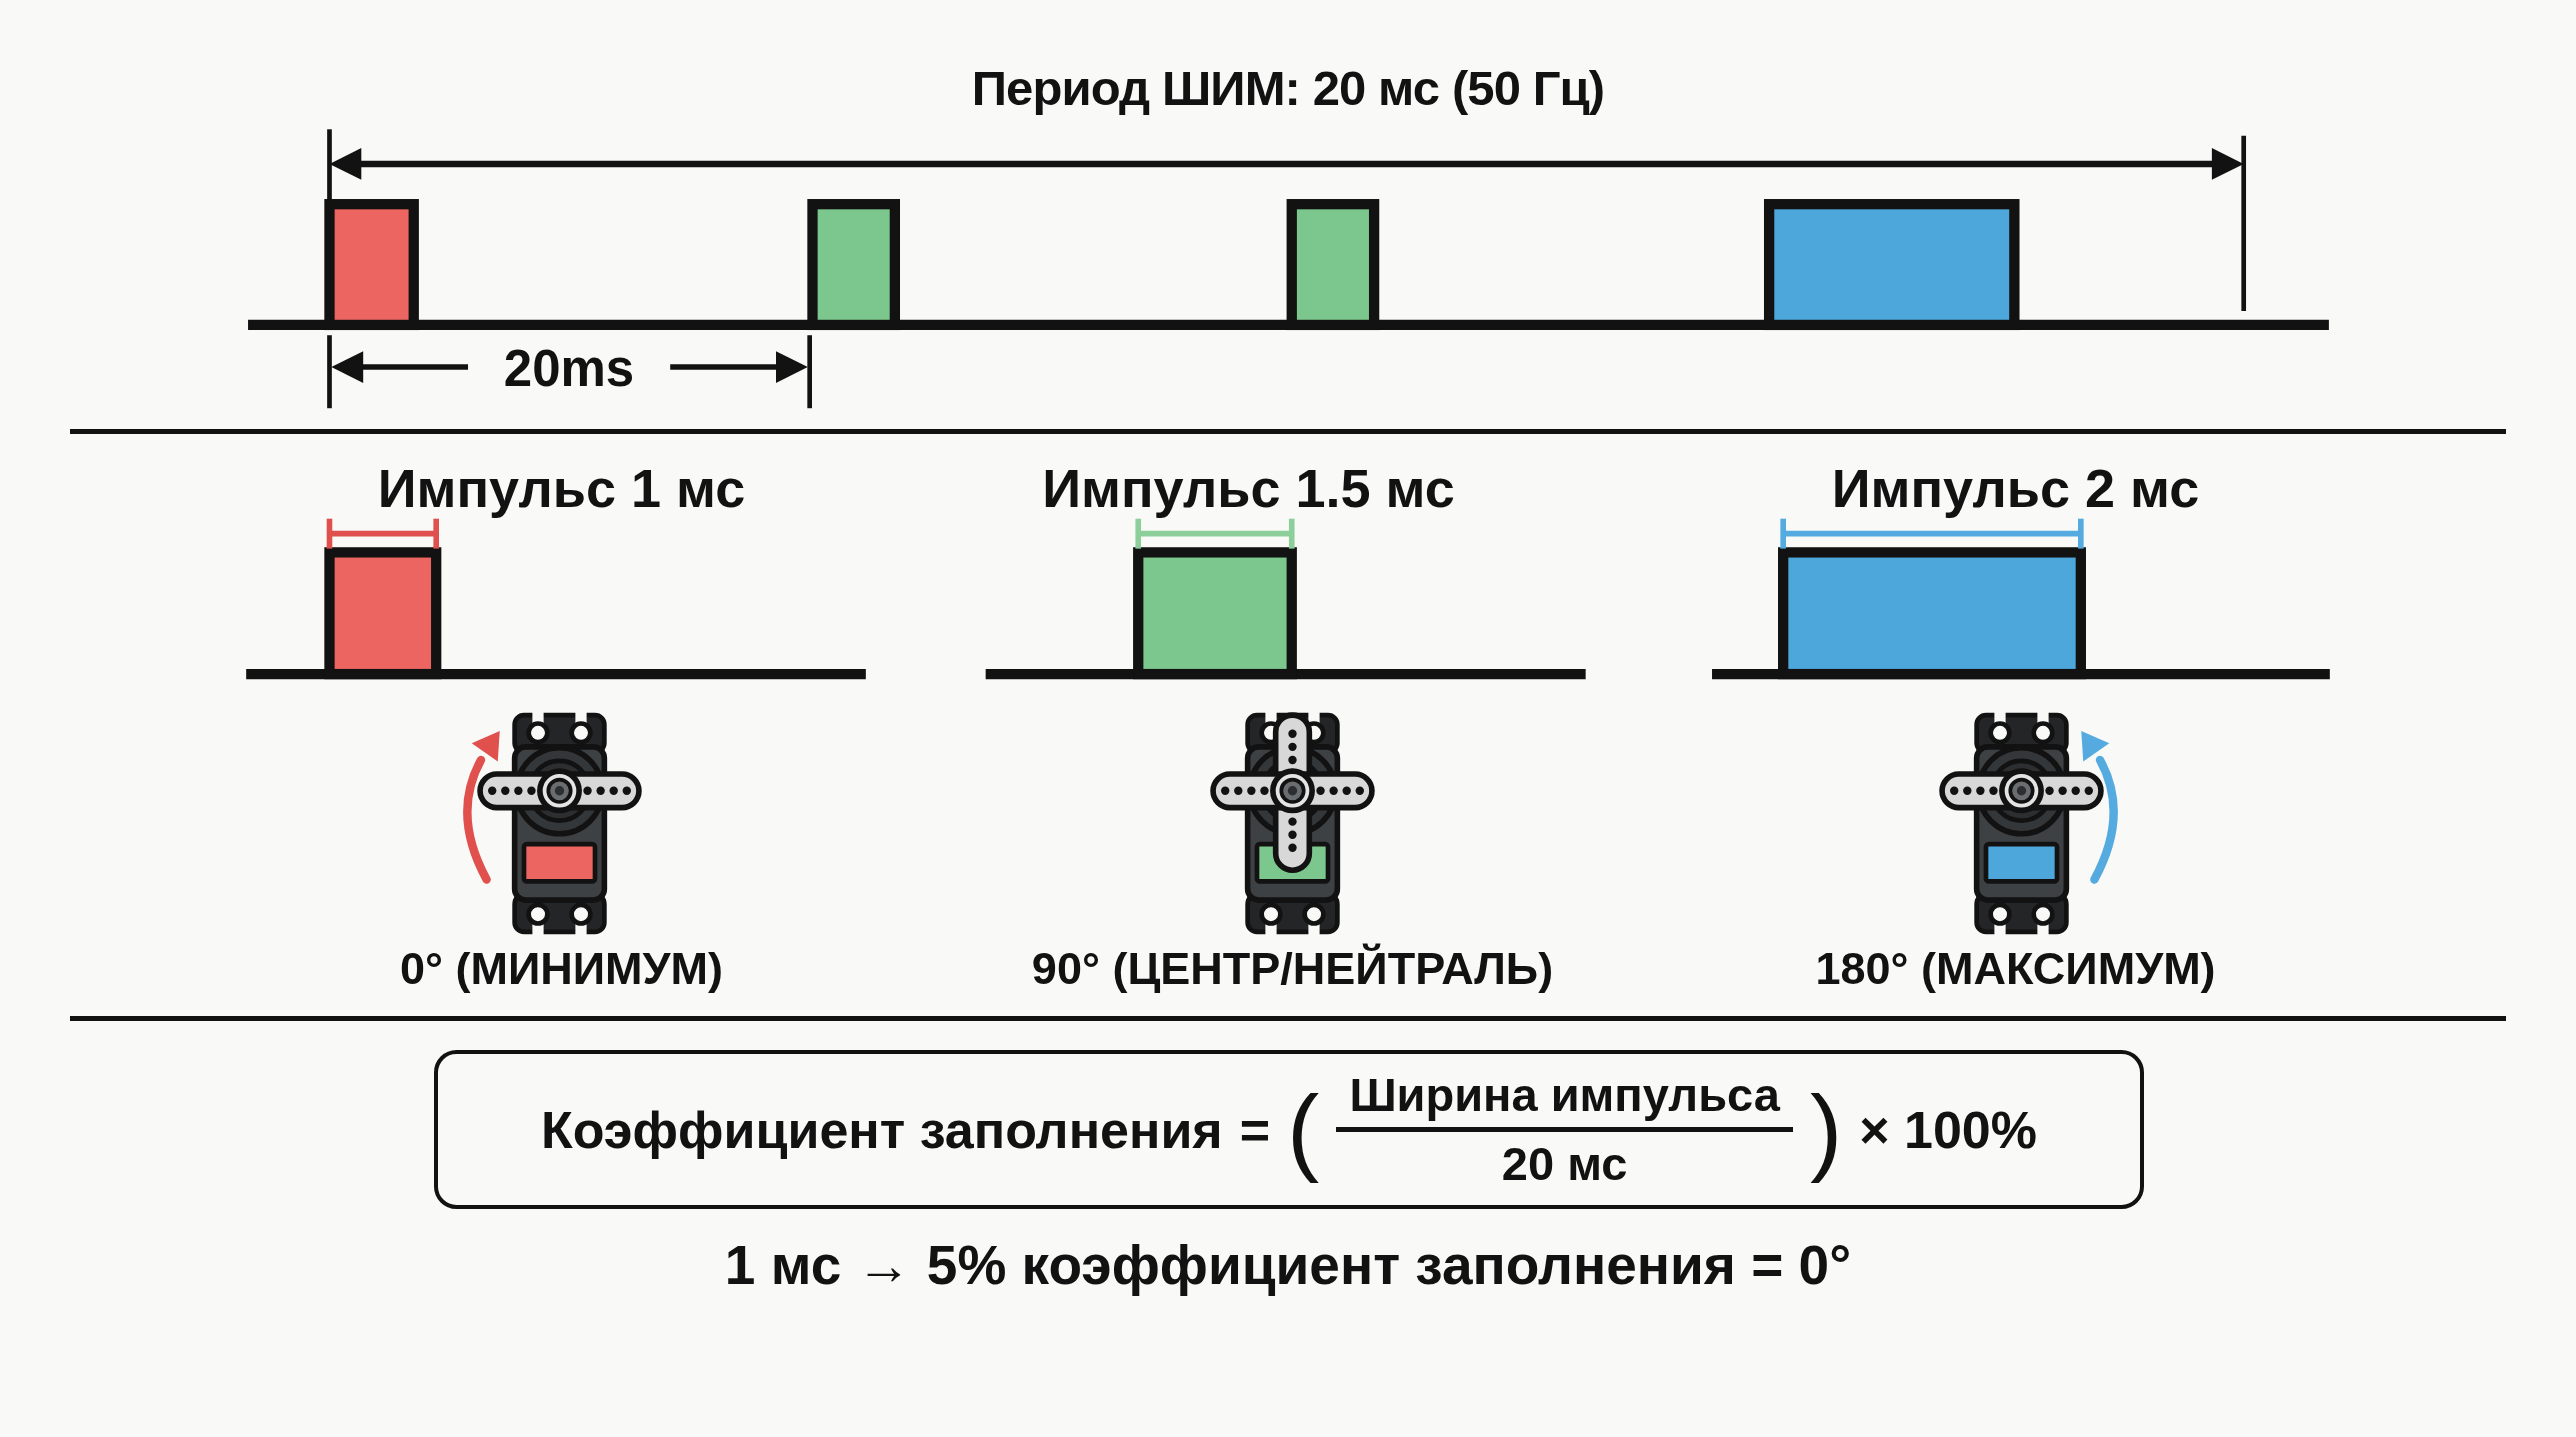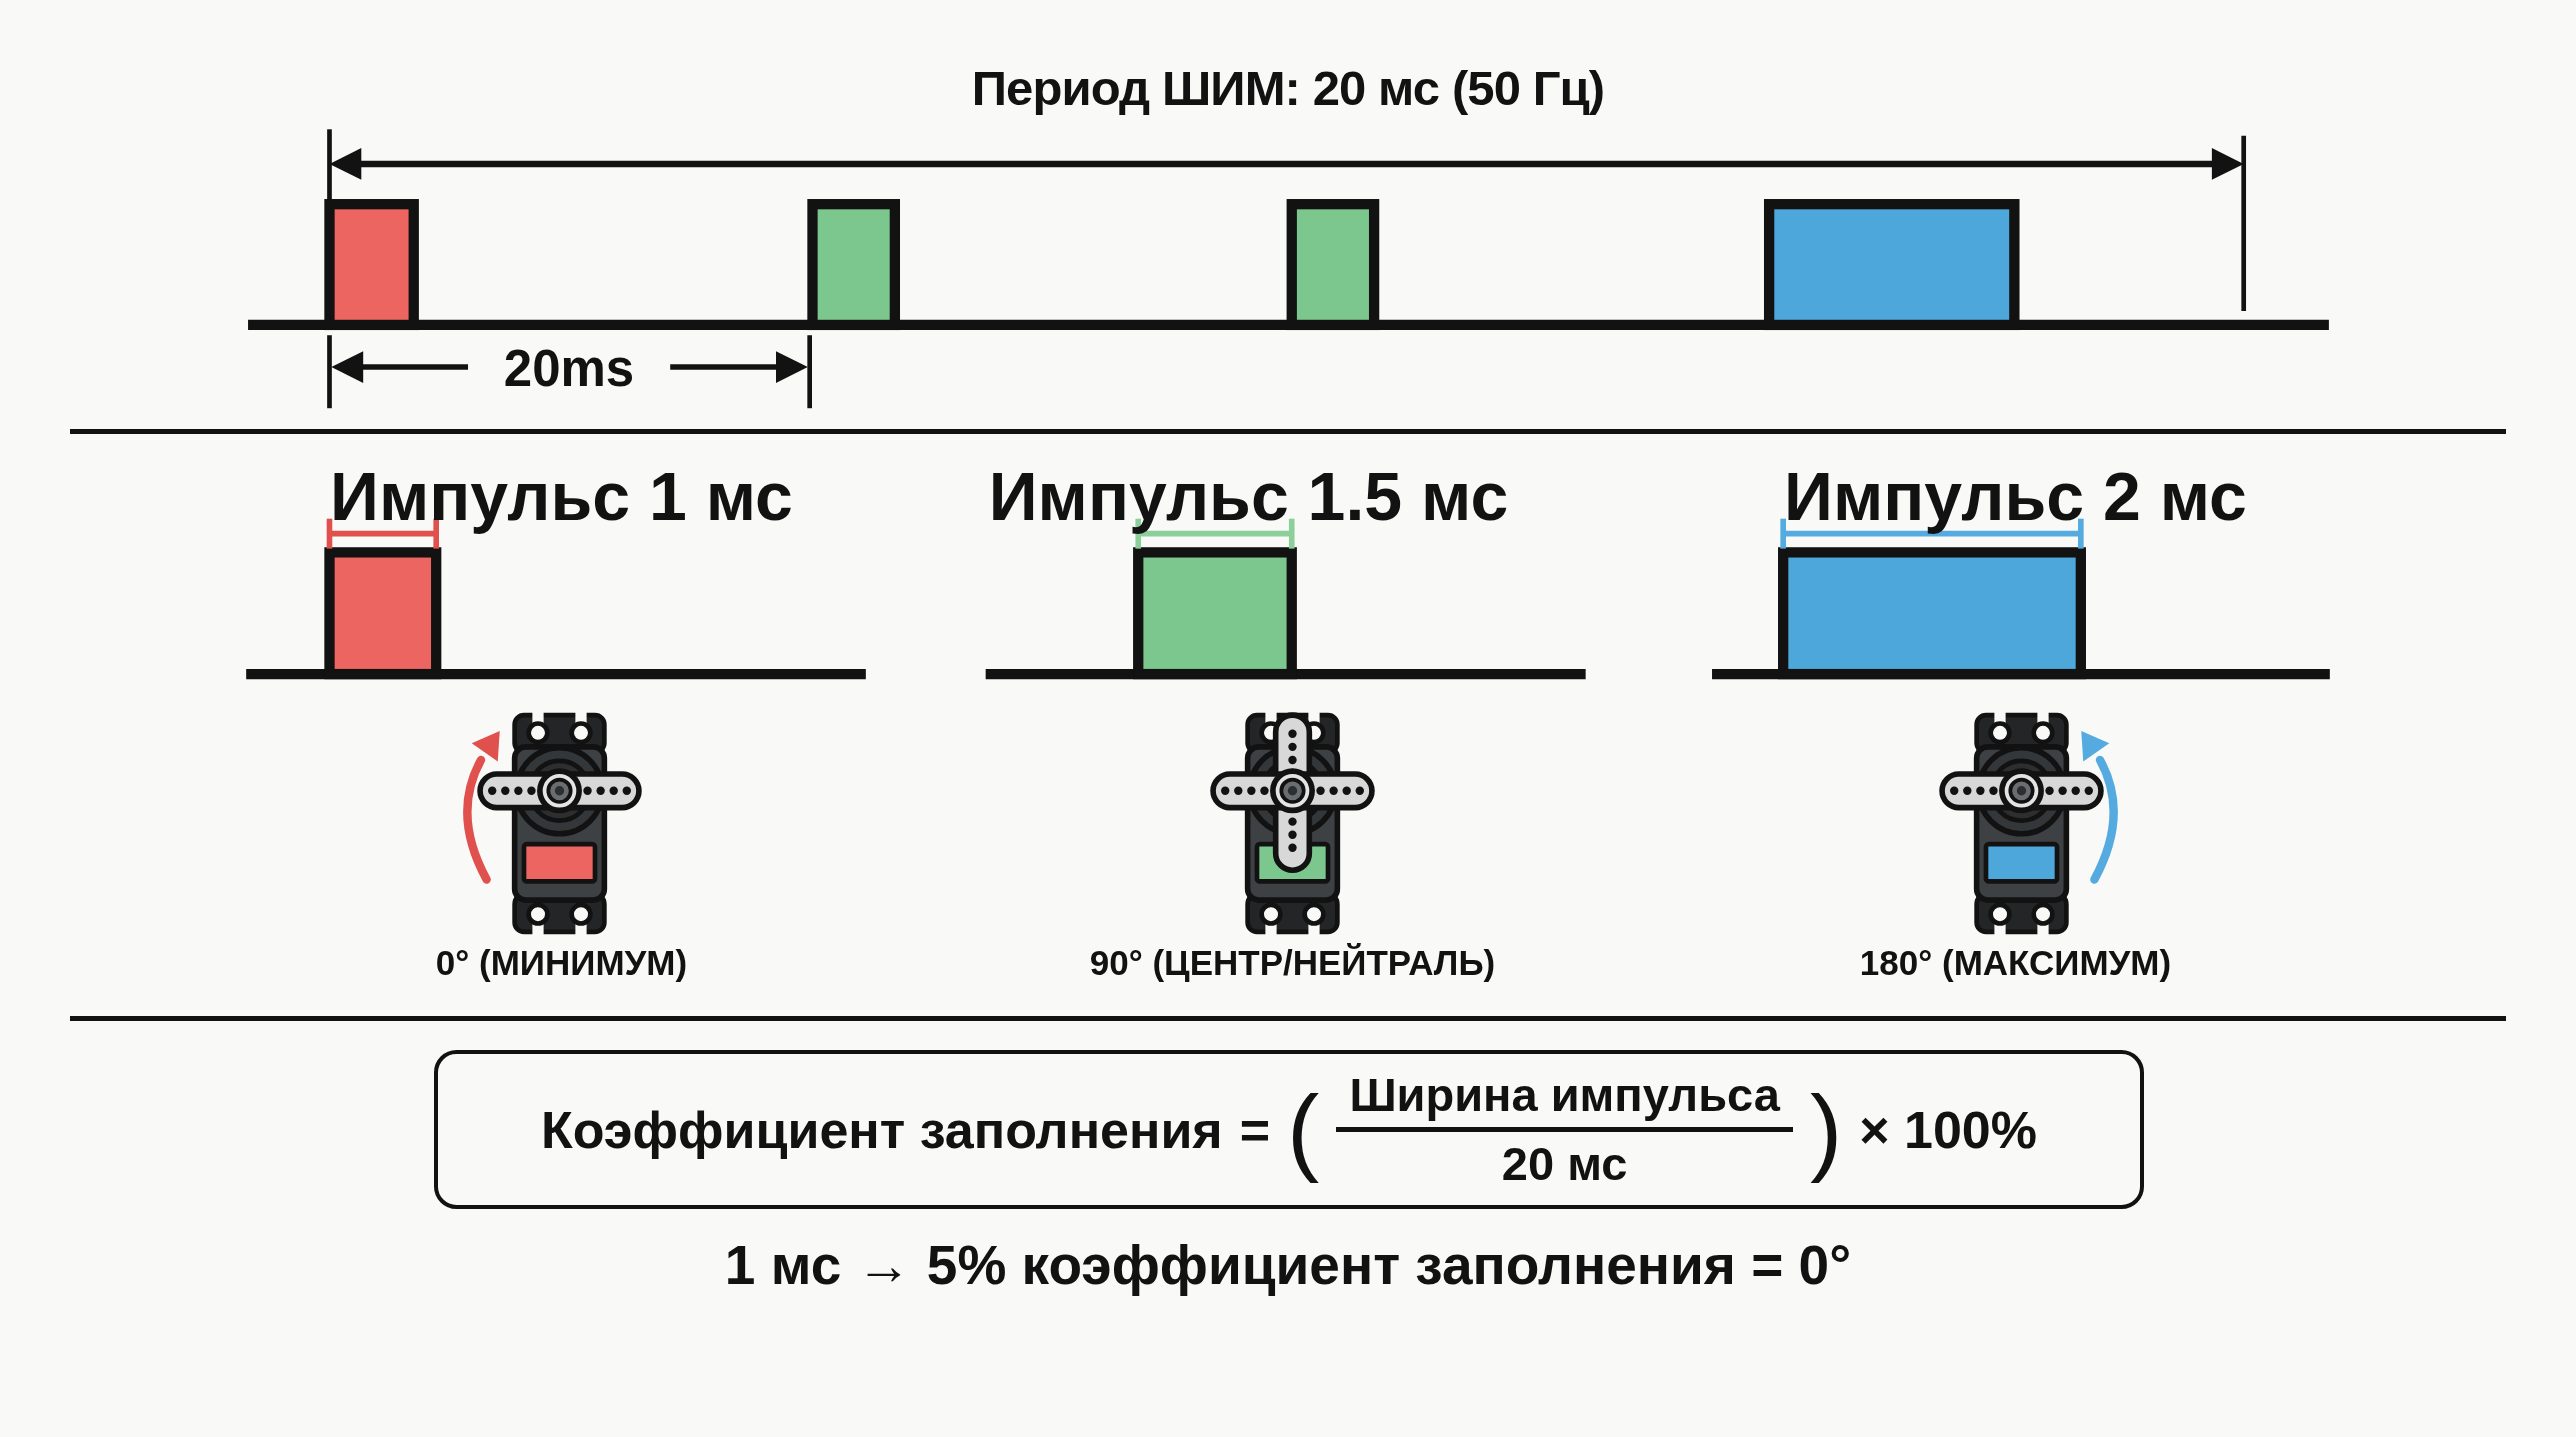--- a/index.html
+++ b/index.html
@@ -22,30 +22,30 @@
   .dim-label{
     left:466px;top:339px;width:206px;
     text-align:center;font-size:51px;font-weight:bold;
   }
   .divider{left:70px;width:2436px;height:4.7px;background:#121212;}
   .divider.d1{top:429px;}
   .divider.d2{top:1016px;}
 
   .col-title{
     top:459px;width:655px;text-align:center;
-    font-size:68px;font-weight:bold;line-height:1.1;
+    font-size:54px;font-weight:bold;line-height:1.1;
   }
   .col-title.c1{left:234px;} .col-title.c2{left:921px;} .col-title.c3{left:1688px;}
 
   .servo{width:243px;height:243px;top:702px;}
   .servo.s1{left:438px;} .servo.s2{left:1171px;} .servo.s3{left:1900px;}
 
   .angle-label{
     top:944px;width:655px;text-align:center;
-    font-size:35px;font-weight:bold;line-height:1.1;
+    font-size:45px;font-weight:bold;line-height:1.1;
   }
   .angle-label.c1{left:234px;} .angle-label.c2{left:965px;} .angle-label.c3{left:1688px;}
 
   .formula-box{
     left:434px;top:1050px;width:1710px;height:159px;box-sizing:border-box;
     border:4.7px solid #121212;border-radius:22.5px;background:#f9f9f7;
     display:flex;align-items:center;justify-content:center;gap:17px;
     font-size:52px;font-weight:bold;white-space:nowrap;
   }
   .formula-box .paren{font-size:97px;font-weight:400;line-height:0;}

